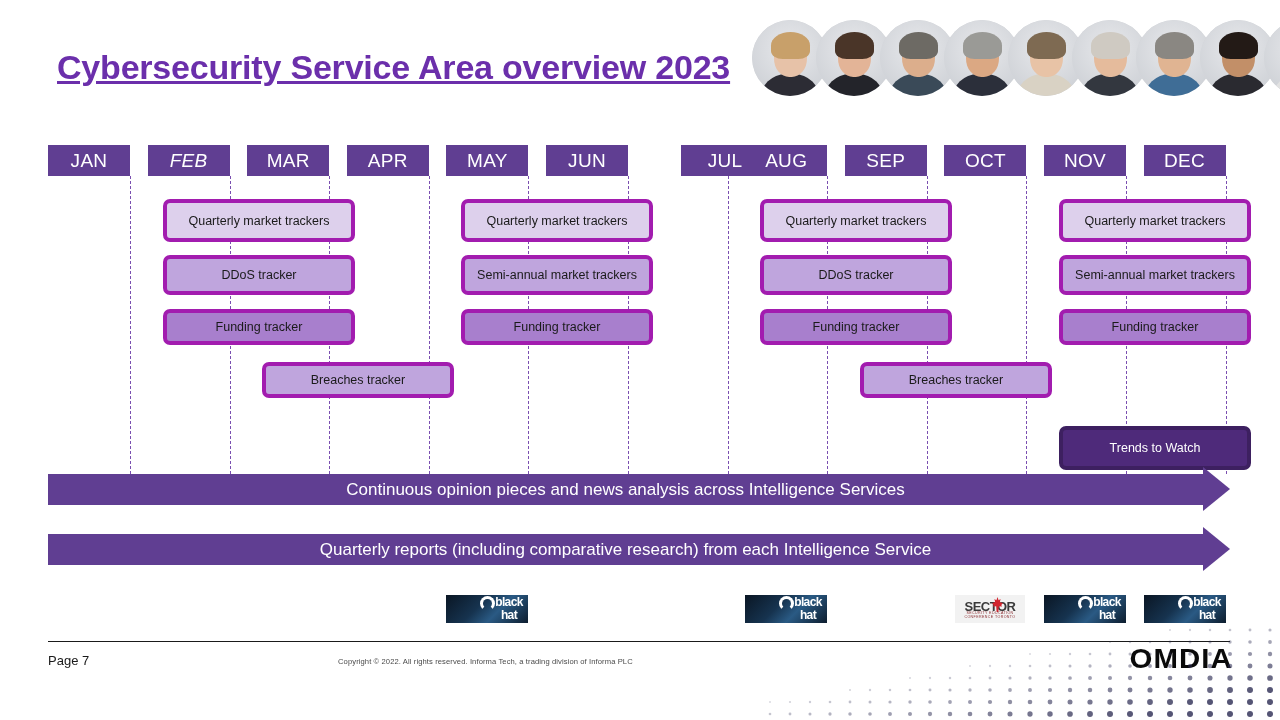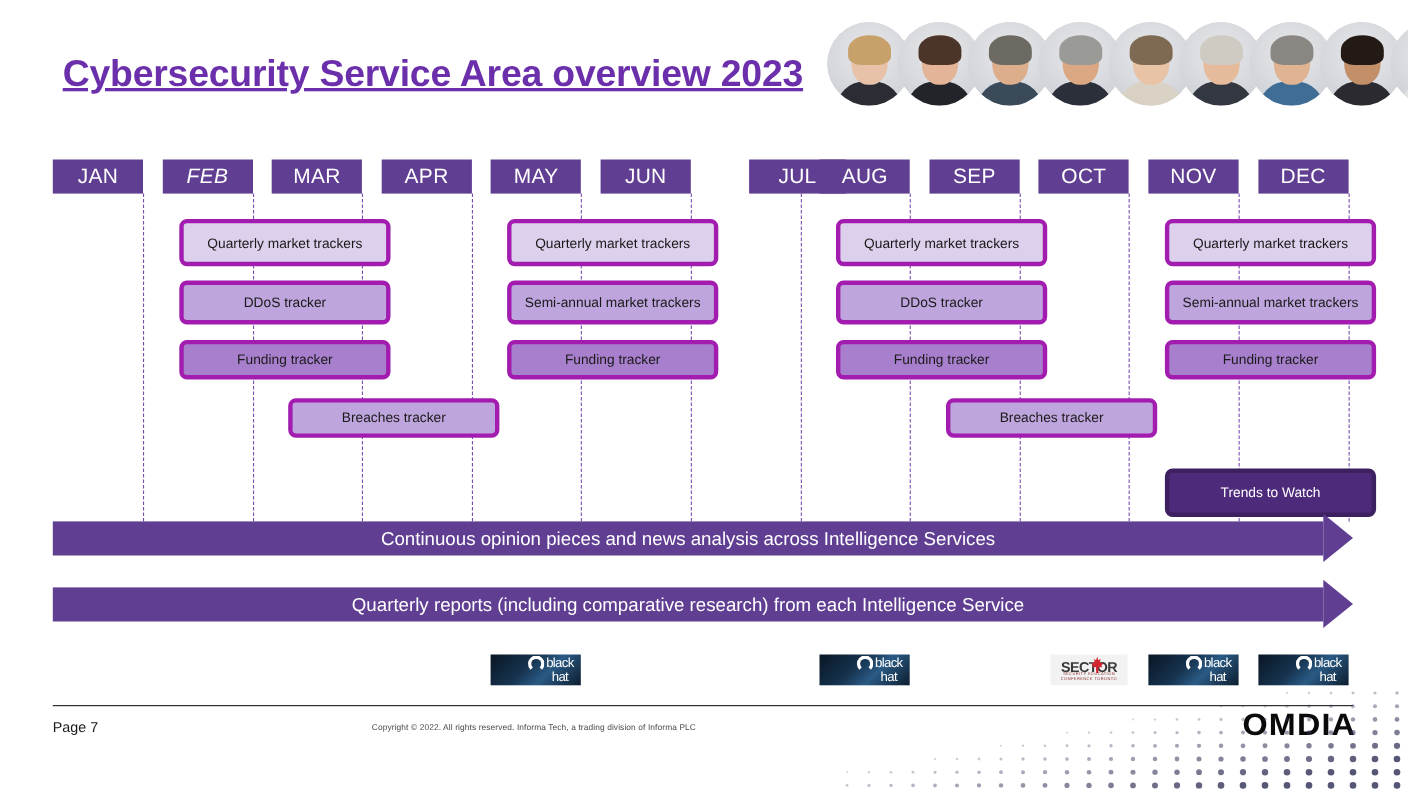--- a/index.html
+++ b/index.html
@@ -194,21 +194,21 @@
     box-sizing: border-box;
   }
   .bh-logo .bh-word {
     position: absolute;
     left: 0;
     right: 0;
     bottom: 1px;
     text-align: center;
     color: #ffffff;
     font-family: "Liberation Sans", sans-serif;
-    font-weight: normal;
+    font-weight: bold;
     font-size: 12px;
     letter-spacing: -0.6px;
     line-height: 13px;
     padding-left: 44px;
   }
   .sector-logo {
     width: 70px;
     height: 28px;
     position: relative;
     background: #f2f2f2;

